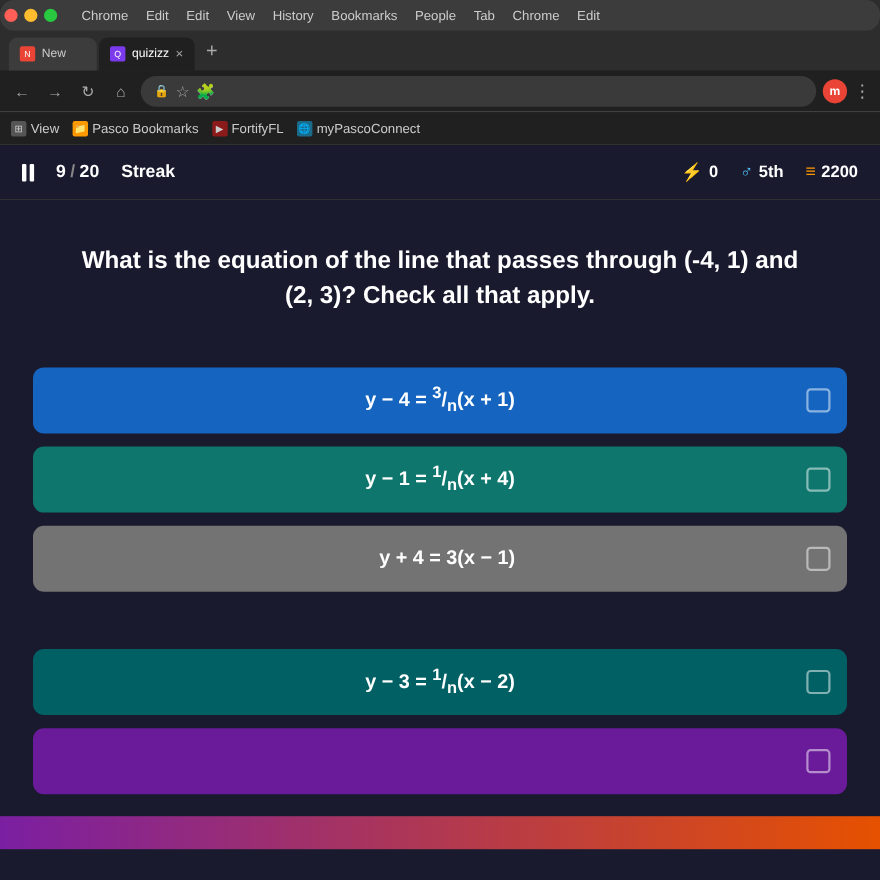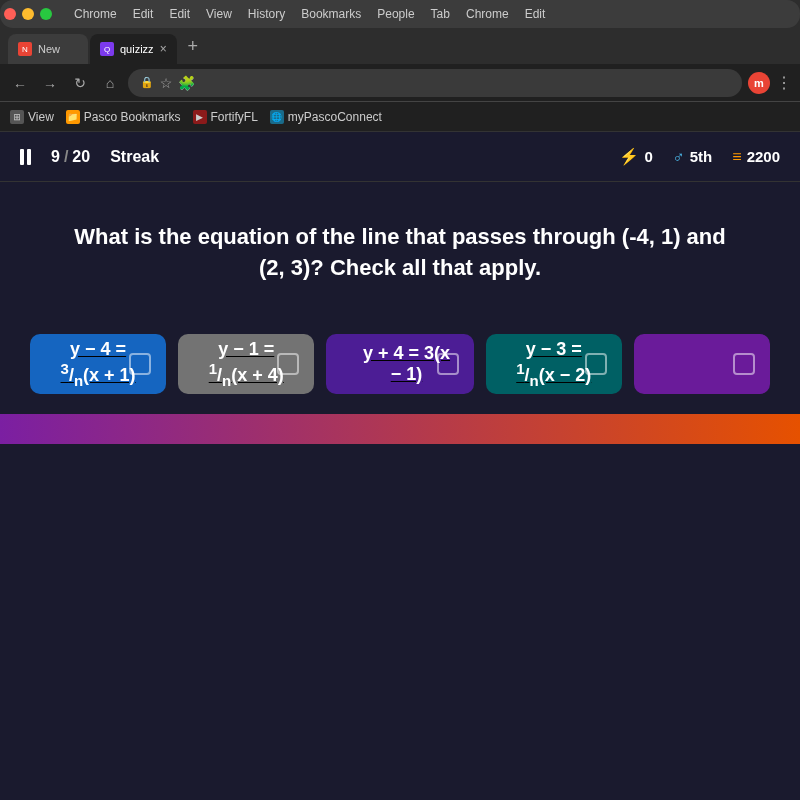--- a/index.html
+++ b/index.html
@@ -215,22 +215,22 @@
       font-size: 22px;
       font-weight: 700;
       color: #fff;
       line-height: 1.4;
     }
 
     
     .answers-area {
       padding: 20px 30px;
       display: flex;
+      flex-direction: column;
       gap: 12px;
-      text-decoration: underline;
     }
     .answer-btn {
       width: 100%;
       height: 60px;
       border-radius: 10px;
       border: none;
       display: flex;
       align-items: center;
       justify-content: center;
       font-size: 18px;
@@ -242,23 +242,23 @@
     }
     .answer-btn .checkbox {
       position: absolute;
       right: 15px;
       width: 22px; height: 22px;
       border-radius: 4px;
       border: 2px solid rgba(255,255,255,0.5);
       background: transparent;
     }
     .answer-btn.blue { background: #1565c0; }
-    .answer-btn.teal { background: #737373; }
-    .answer-btn.yellow { background: #4c1d95; padding-left: 33px; }
-    .answer-btn.dark-teal { background: #006064; }
+    .answer-btn.teal { background: #0f766e; }
+    .answer-btn.yellow { background: #737373; padding-left: 33px; }
+    .answer-btn.dark-teal { background: #006064; margin-top: 40px; }
     .answer-btn.purple { background: #6a1b9a; }
 
     .bottom-strip {
       height: 30px;
       background: linear-gradient(to right, #7b1fa2, #e65100);
     }
   </style>
 </head>
 <body>
 

